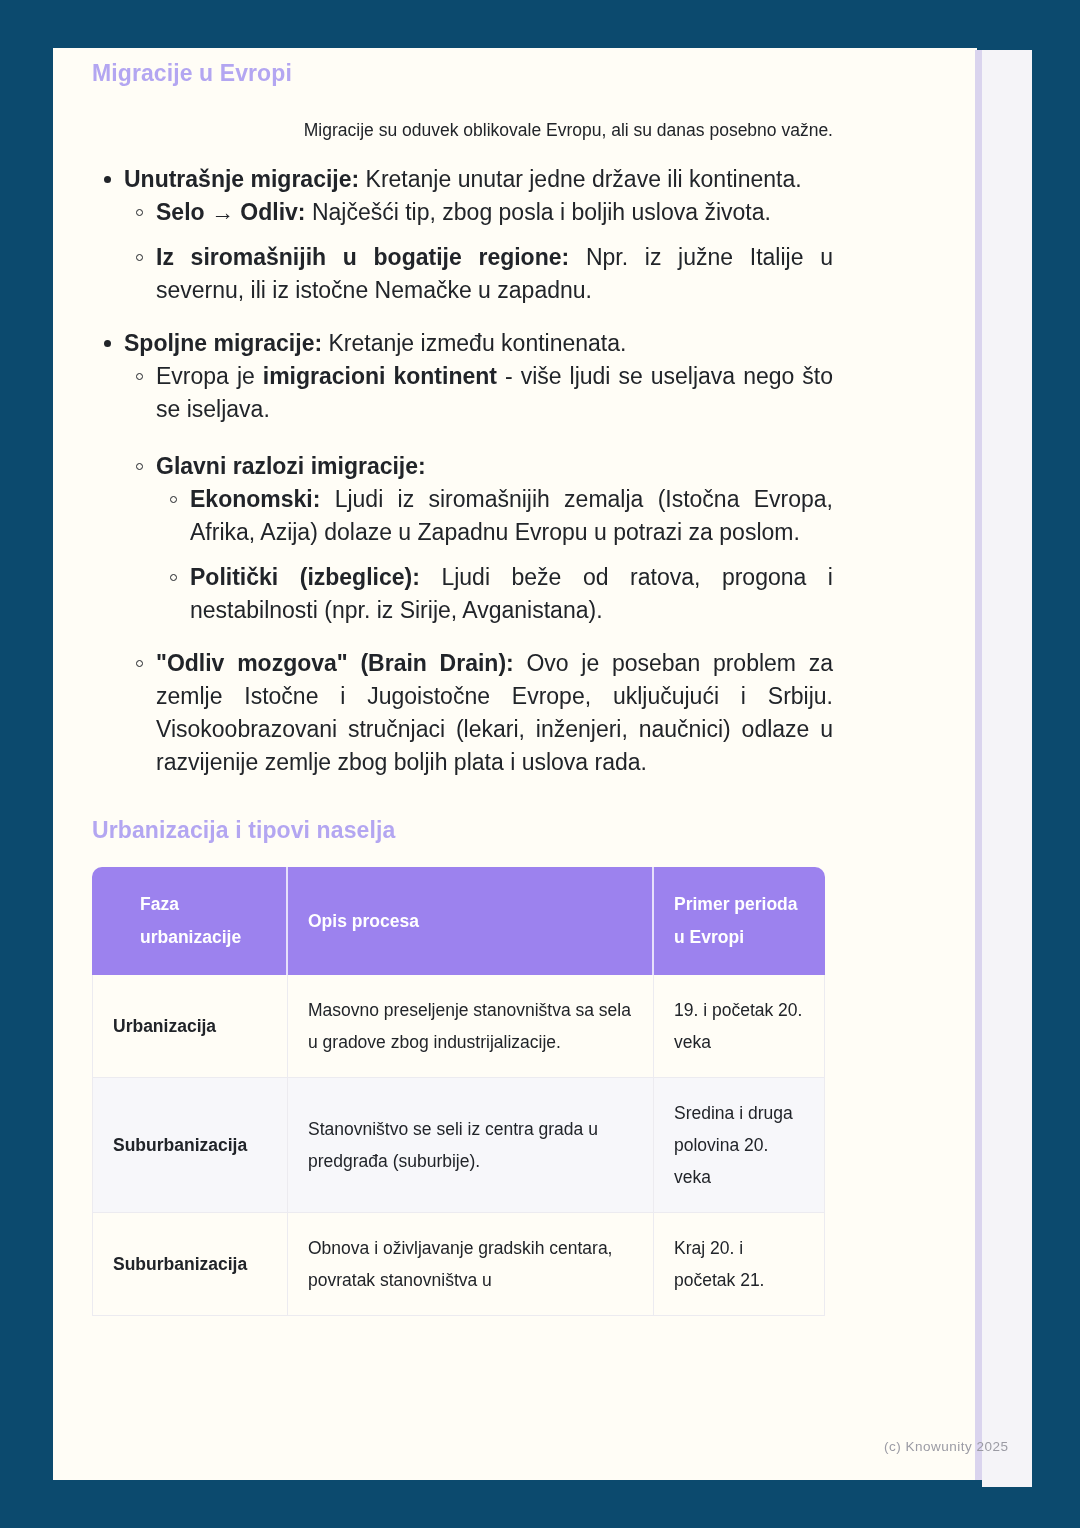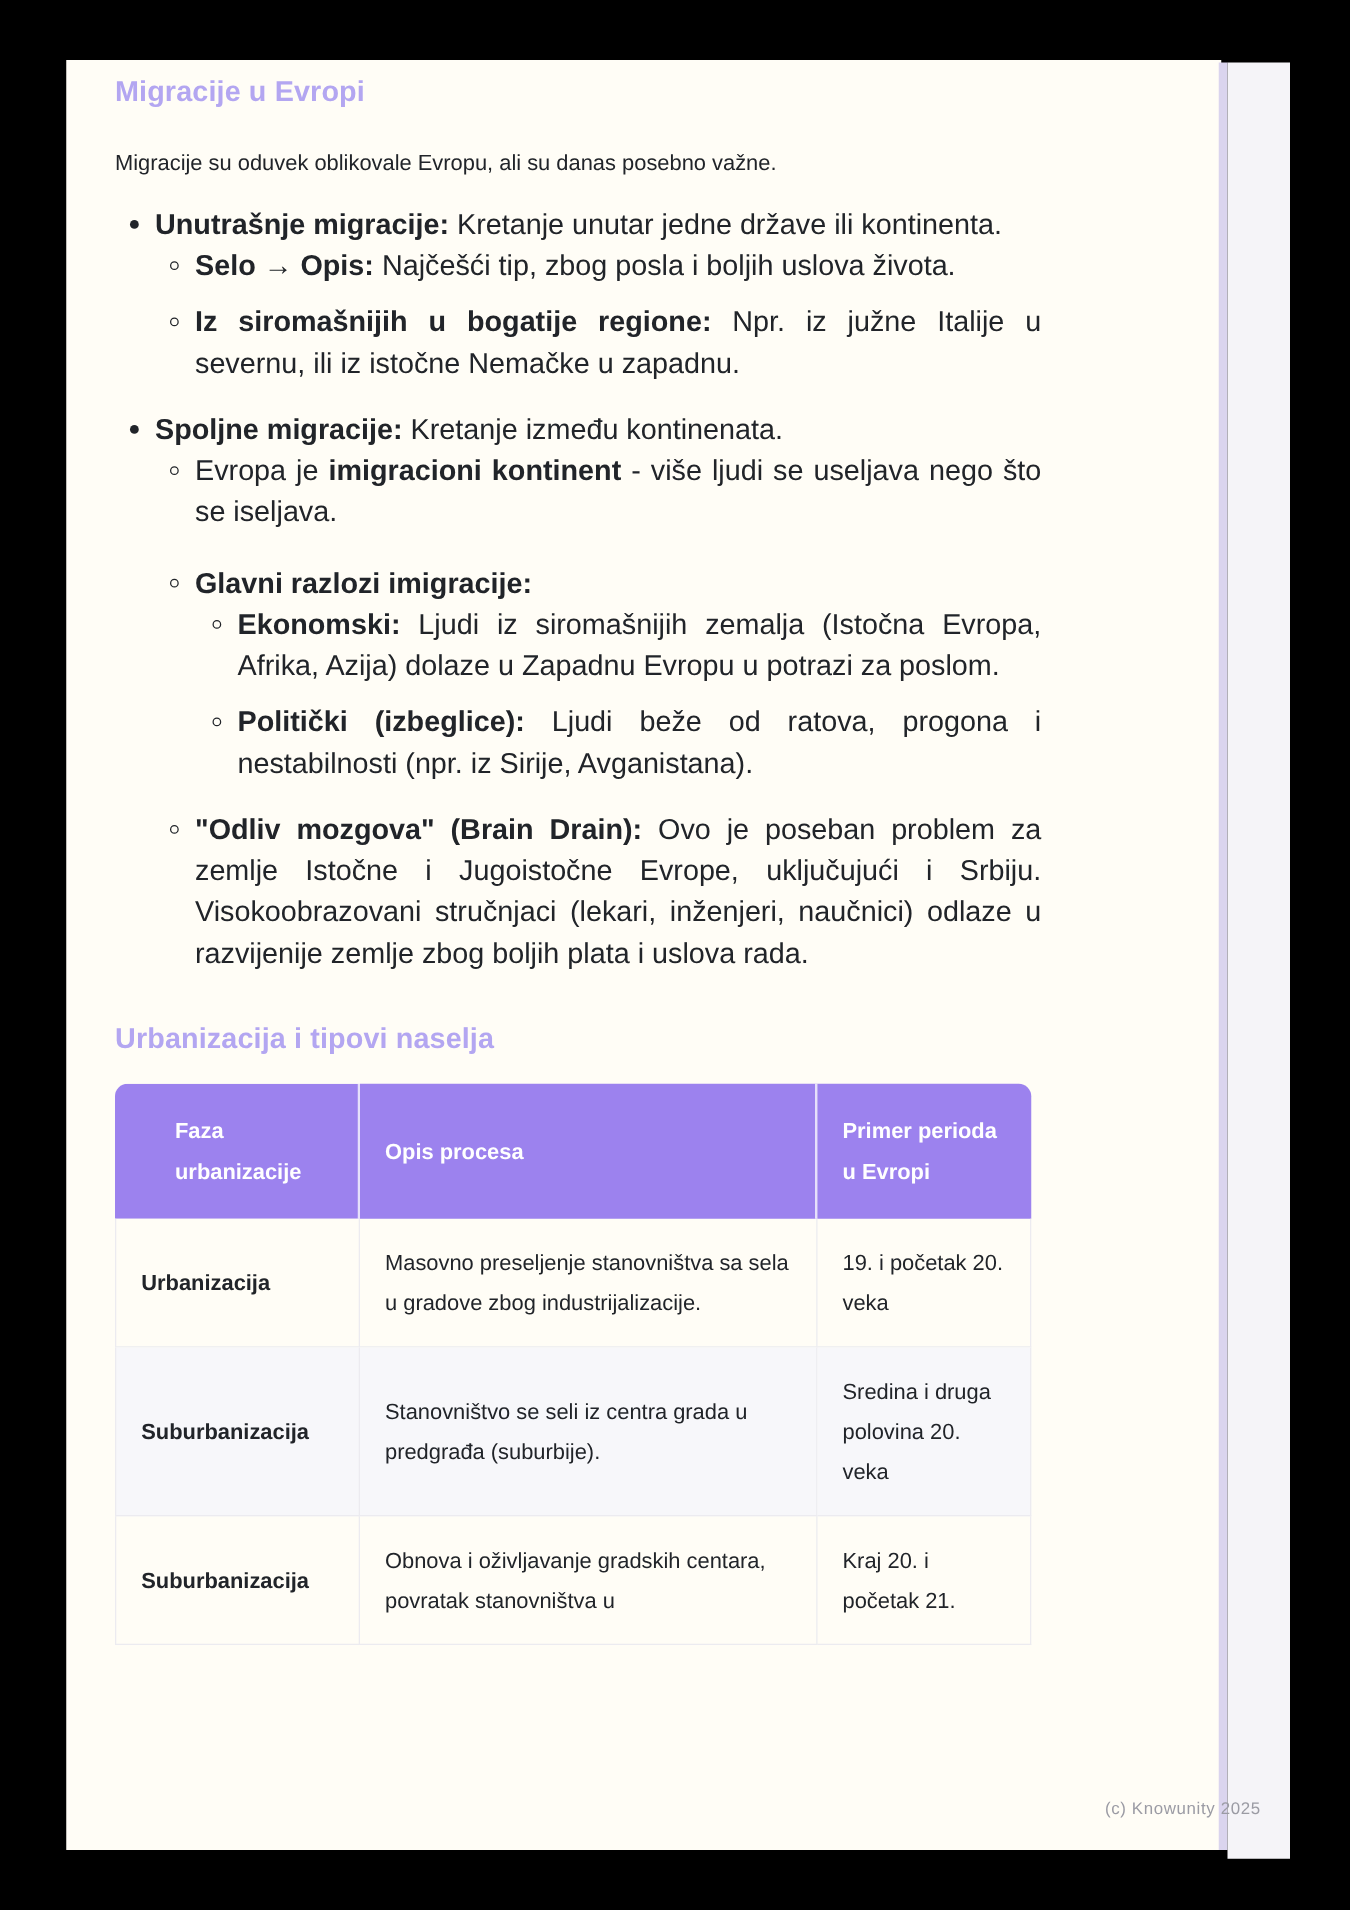--- a/index.html
+++ b/index.html
@@ -4,21 +4,21 @@
 <style>
   html, body {
     margin: 0;
     padding: 0;
     background: #ffffff;
     width: 1080px;
     height: 1528px;
     font-family: "Liberation Sans", "DejaVu Sans", sans-serif;
     -webkit-font-smoothing: antialiased;
   }
-  .stage { position: relative; width: 1080px; height: 1528px; overflow: hidden; background: #000000; }
+  .stage { position: relative; width: 1080px; height: 1528px; overflow: hidden; background: #0c4a6e; }
 
   
   .page {
     position: absolute;
     left: 53px; top: 48px;
     width: 924px; height: 1432px;
     background: var(--page-bg, #fffdf6);
     overflow: hidden;
   }
   .content {
@@ -35,20 +35,21 @@
     font-weight: 700;
     color: var(--accent-purple, #b3a6f1);
     letter-spacing: 0.1px;
   }
   h1.doc-h.second { margin-top: 36px; margin-bottom: 22px; }
 
   p.body-p {
     margin: 0 0 16px 0;
     font-size: 17.5px;
     line-height: 33px;
+    text-align: right;
   }
   p.body-p.justify { text-align: justify; margin-bottom: 36px; }
 
   
   .list { font-size: 23px; line-height: 33px; }
   .li { position: relative; text-align: justify; }
   .li.lvl1 { padding-left: 32px; }
   .li.lvl2 { padding-left: 64px; }
   .li.lvl3 { padding-left: 98px; }
   .li .b { font-weight: 700; }
@@ -123,21 +124,21 @@
 
   <div class="page">
     <div class="content">
 
       <h1 class="doc-h">Migracije u Evropi</h1>
 
       <p class="body-p">Migracije su oduvek oblikovale Evropu, ali su danas posebno važne.</p>
 
       <div class="list" id="migration-list">
           <div class="li lvl1" style="margin-top: 0px;"><span class="marker"></span><span class="b">Unutrašnje migracije:</span><span> Kretanje unutar jedne države ili kontinenta.</span></div>
-          <div class="li lvl2" style="margin-top: 0px;"><span class="marker"></span><span class="b">Selo → Opis:</span><span> Najčešći tip, zbog posla i boljih uslova života.</span></div>
+          <div class="li lvl2" style="margin-top: 0px;"><span class="marker"></span><span class="b">Selo → Odliv:</span><span> Najčešći tip, zbog posla i boljih uslova života.</span></div>
           <div class="li lvl2" style="margin-top: 12px;"><span class="marker"></span><span class="b">Iz siromašnijih u bogatije regione:</span><span> Npr. iz južne Italije u severnu, ili iz istočne Nemačke u zapadnu.</span></div>
           <div class="li lvl1" style="margin-top: 20px;"><span class="marker"></span><span class="b">Spoljne migracije:</span><span> Kretanje između kontinenata.</span></div>
           <div class="li lvl2" style="margin-top: 0px;"><span class="marker"></span><span>Evropa je </span><span class="b">imigracioni kontinent</span><span> - više ljudi se useljava nego što se iseljava.</span></div>
           <div class="li lvl2" style="margin-top: 24px;"><span class="marker"></span><span class="b">Glavni razlozi imigracije:</span></div>
           <div class="li lvl3" style="margin-top: 0px;"><span class="marker"></span><span class="b">Ekonomski:</span><span> Ljudi iz siromašnijih zemalja (Istočna Evropa, Afrika, Azija) dolaze u Zapadnu Evropu u potrazi za poslom.</span></div>
           <div class="li lvl3" style="margin-top: 12px;"><span class="marker"></span><span class="b">Politički (izbeglice):</span><span> Ljudi beže od ratova, progona i nestabilnosti (npr. iz Sirije, Avganistana).</span></div>
           <div class="li lvl2" style="margin-top: 20px;"><span class="marker"></span><span class="b">"Odliv mozgova" (Brain Drain):</span><span> Ovo je poseban problem za zemlje Istočne i Jugoistočne Evrope, uključujući i Srbiju. Visokoobrazovani stručnjaci (lekari, inženjeri, naučnici) odlaze u razvijenije zemlje zbog boljih plata i uslova rada.</span></div>
         </div>
 
       <h1 class="doc-h second">Urbanizacija i tipovi naselja</h1>

